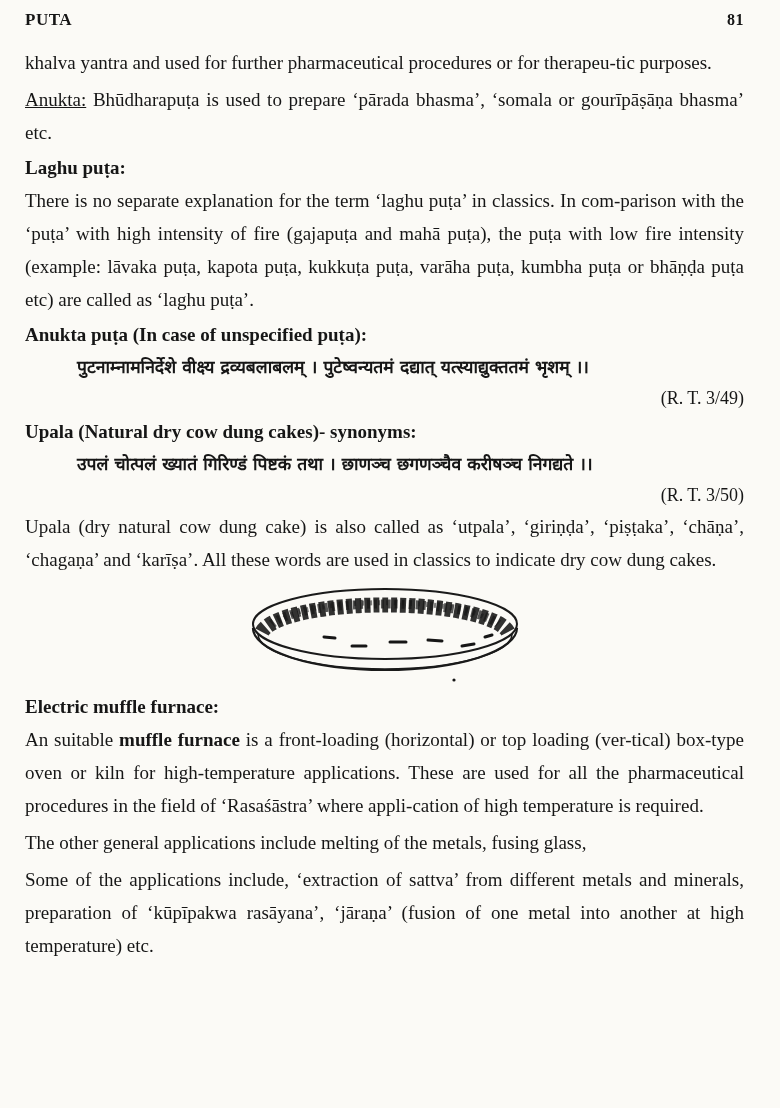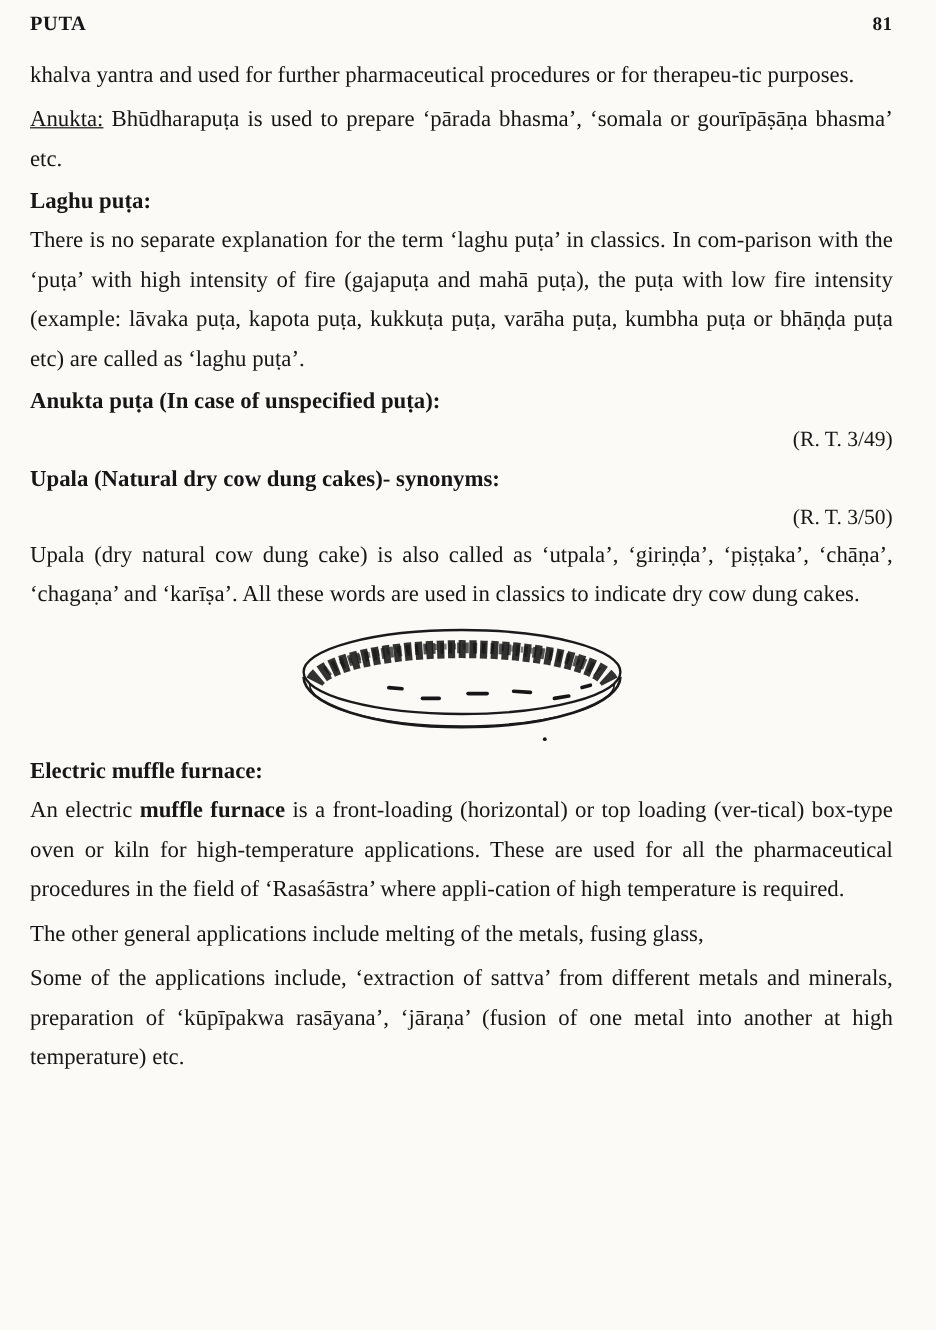--- a/index.html
+++ b/index.html
@@ -67,23 +67,25 @@
   </div>
 
   <p>khalva yantra and used for further pharmaceutical procedures or for therapeu-tic purposes.</p>
 
   <p class="gap"><span class="u">Anukta:</span><span> Bhūdharapuṭa is used to prepare ‘pārada bhasma’, ‘somala or gourīpāṣāṇa bhasma’ etc.</span></p>
 
   <div class="heading">Laghu puṭa:</div>
   <p>There is no separate explanation for the term ‘laghu puṭa’ in classics. In com-parison with the ‘puṭa’ with high intensity of fire (gajapuṭa and mahā puṭa), the puṭa with low fire intensity (example: lāvaka puṭa, kapota puṭa, kukkuṭa puṭa, varāha puṭa, kumbha puṭa or bhāṇḍa puṭa etc) are called as ‘laghu puṭa’.</p>
 
   <div class="heading">Anukta puṭa (In case of unspecified puṭa):</div>
+  <div class="verse">पुटनाम्नामनिर्देशे वीक्ष्य द्रव्यबलाबलम् । पुटेष्वन्यतमं दद्यात् यत्स्याद्युक्ततमं भृशम् ।।</div>
   <div class="cite">(R. T. 3/49)</div>
 
   <div class="heading">Upala (Natural dry cow dung cakes)- synonyms:</div>
+  <div class="verse">उपलं चोत्पलं ख्यातं गिरिण्डं पिष्टकं  तथा । छाणञ्च छगणञ्चैव करीषञ्च निगद्यते ।।</div>
   <div class="cite">(R. T. 3/50)</div>
   <p>Upala (dry natural cow dung cake) is also called as ‘utpala’, ‘giriṇḍa’, ‘piṣṭaka’, ‘chāṇa’, ‘chagaṇa’ and ‘karīṣa’. All these words are used in classics to indicate dry cow dung cakes.</p>
 
   <div class="figure">
     <svg width="290" height="104" viewBox="0 0 290 104" aria-hidden="true">
 
       <path d="M 13 46 A 132 42 0 0 0 277 46" fill="none" stroke="#1a1a1a" stroke-width="2.2"></path>
       <path d="M 18 52 A 127 35 0 0 0 272 52" fill="none" stroke="#1a1a1a" stroke-width="1.4"></path>
 
       <ellipse cx="145" cy="42" rx="132" ry="35" fill="#fbfaf6" stroke="#1a1a1a" stroke-width="2"></ellipse>
@@ -99,19 +101,19 @@
         <line x1="188" y1="58" x2="202" y2="59"></line>
         <line x1="222" y1="64" x2="234" y2="62"></line>
         <line x1="245" y1="55" x2="252" y2="53"></line>
       </g>
 
       <circle cx="214" cy="98" r="1.6" fill="#161616"></circle>
     </svg>
   </div>
 
   <div class="heading">Electric muffle furnace:</div>
-  <p><span>An electric </span><span class="b">muffle furnace</span><span>  is a front-loading (horizontal) or top loading (ver-tical) box-type oven or kiln for high-temperature applications. These are used for all the pharmaceutical procedures in the field of ‘Rasaśāstra’ where appli-cation of high temperature is required.</span></p>
+  <p><span>An suitable </span><span class="b">muffle furnace</span><span>  is a front-loading (horizontal) or top loading (ver-tical) box-type oven or kiln for high-temperature applications. These are used for all the pharmaceutical procedures in the field of ‘Rasaśāstra’ where appli-cation of high temperature is required.</span></p>
 
   <p class="gap">The other general applications include melting of the metals, fusing glass,</p>
 
   <p class="gap">Some of the applications include, ‘extraction of sattva’ from different metals and minerals, preparation of ‘kūpīpakwa rasāyana’,  ‘jāraṇa’ (fusion of one metal into another at high temperature) etc.</p>
 
 </div>
 
 </body></html>

